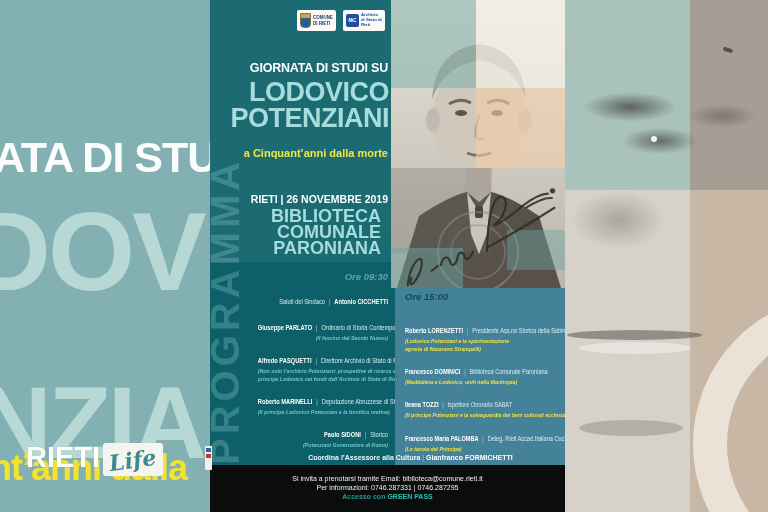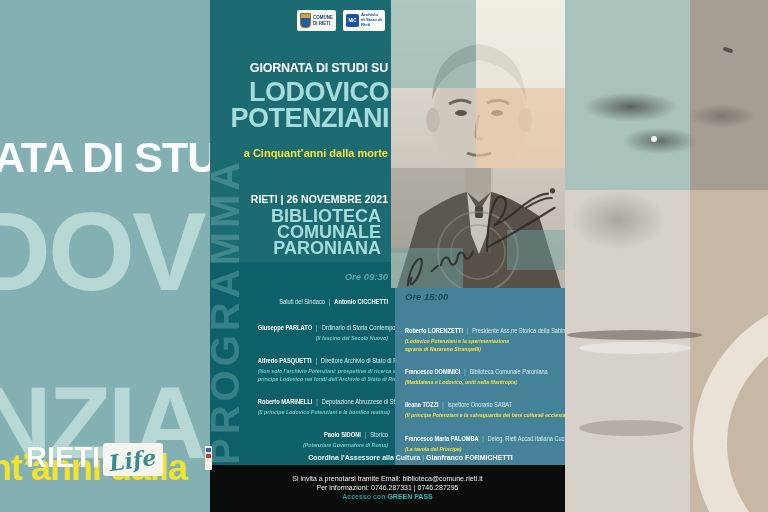--- a/index.html
+++ b/index.html
@@ -177,21 +177,21 @@
           <div class="mic">MiC</div>
           <div class="logo-txt-arch">Archivio di Stato di Rieti</div>
         </div>
       </div>
       <div class="kicker">GIORNATA DI STUDI SU</div>
       <div class="title">
         <span>LODOVICO</span>
         <span>POTENZIANI</span>
       </div>
       <div class="subtitle">a Cinquant’anni dalla morte</div>
-      <div class="dateline">RIETI | 26 NOVEMBRE 2021</div>
+      <div class="dateline">RIETI | 26 NOVEMBRE 2019</div>
       <div class="venue">
         <span>BIBLIOTECA COMUNALE</span>
         <span>PARONIANA</span>
       </div>
     </div>
 
     <div class="photo">
       <svg width="174" height="288" viewBox="0 0 174 288">
         <defs>
           <linearGradient id="pg" x1="0" y1="0" x2="0" y2="1">

